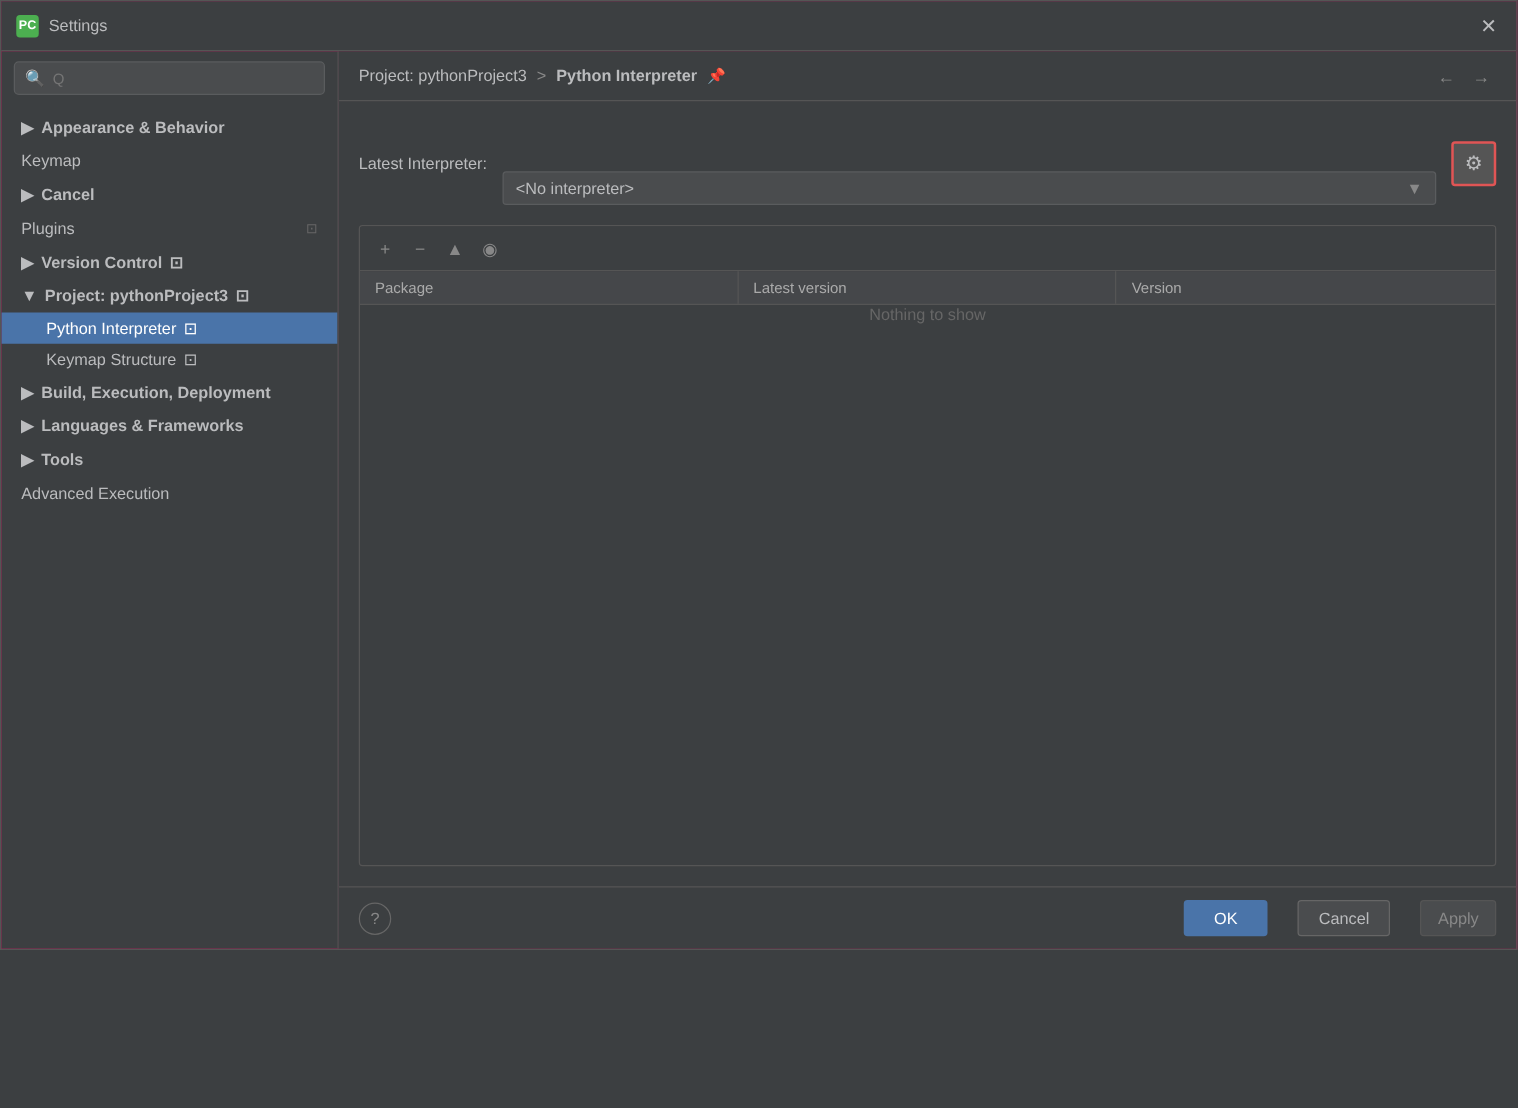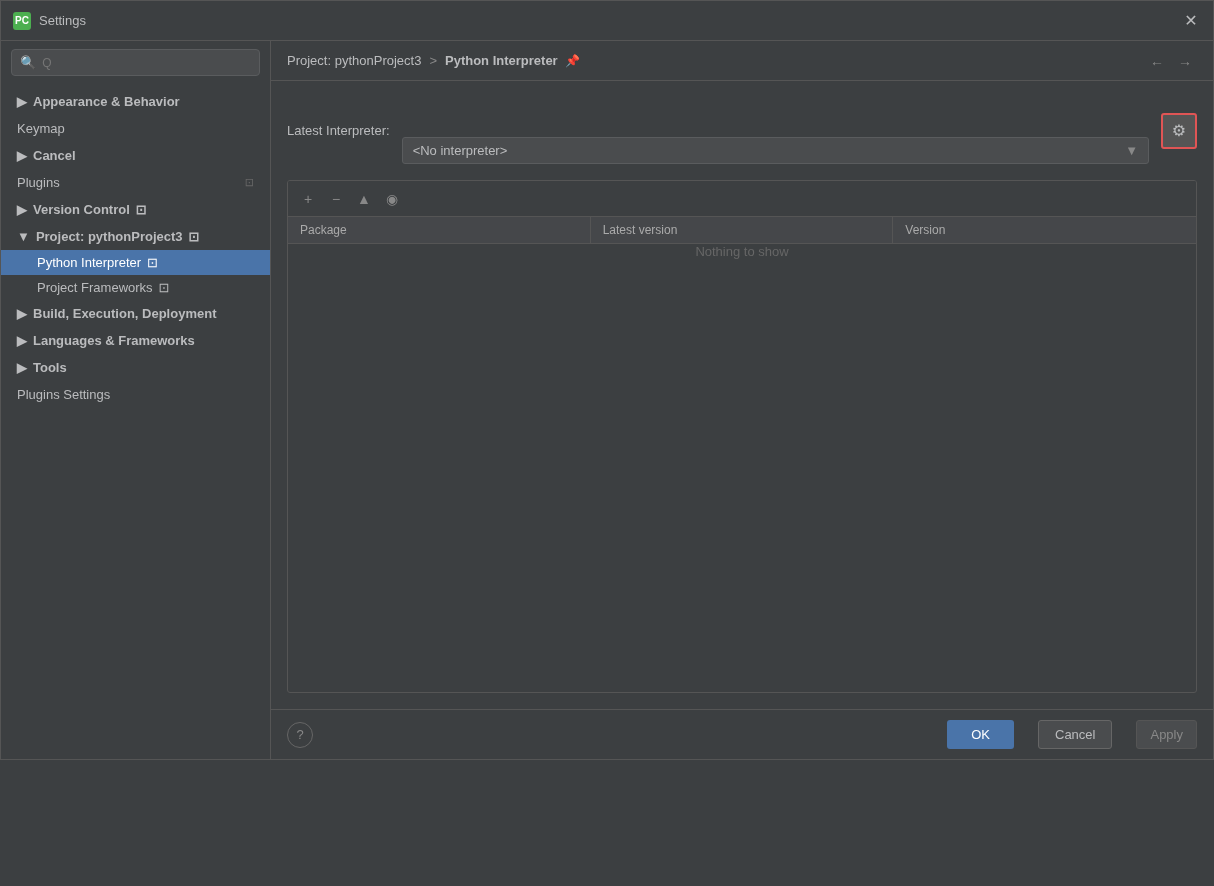--- a/index.html
+++ b/index.html
@@ -429,41 +429,41 @@
           <span>Project: pythonProject3</span>
           <span class="ext-icon">⊡</span>
         </div>
 
         <div class="nav-child active">
           <span>Python Interpreter</span>
           <span class="ext-icon">⊡</span>
         </div>
 
         <div class="nav-child">
-          <span>Project Frameworks</span>
+          <span>Keymap Structure</span>
           <span class="ext-icon">⊡</span>
         </div>
 
         <div class="nav-group-label">
           <span class="chevron">▶</span>
           <span>Build, Execution, Deployment</span>
         </div>
 
         <div class="nav-group-label">
           <span class="chevron">▶</span>
           <span>Languages &amp; Frameworks</span>
         </div>
 
         <div class="nav-group-label">
           <span class="chevron">▶</span>
           <span>Tools</span>
         </div>
 
         <div class="nav-item">
-          <span>Plugins Settings</span>
+          <span>Advanced Execution</span>
         </div>
 
       </div>
     </div>
 
     <div class="content-area">
 
       <div class="content-header">
         <div class="breadcrumb">
           <span>Project: pythonProject3</span>

